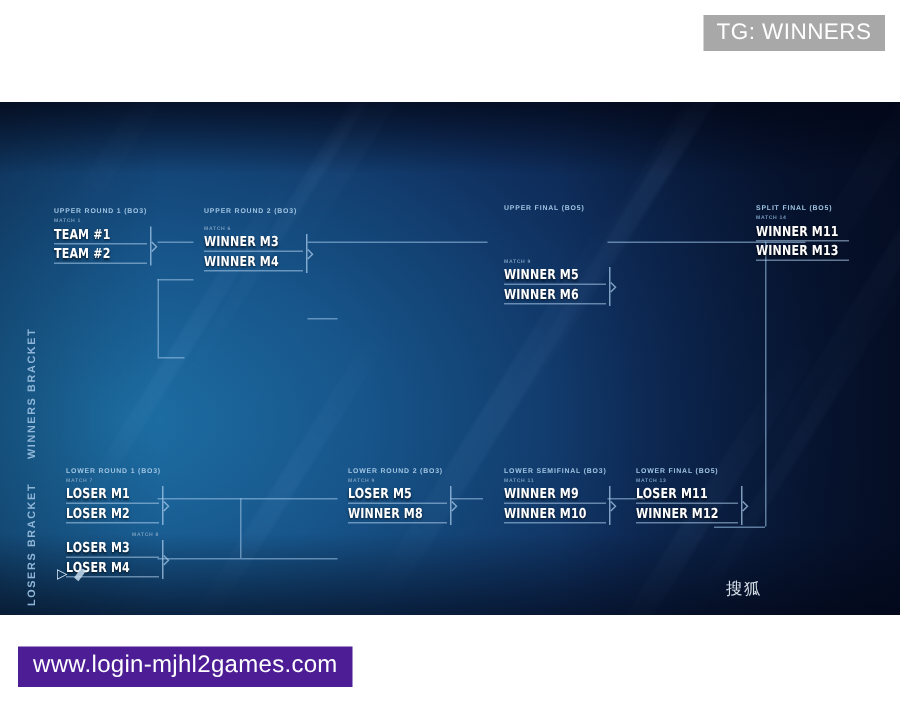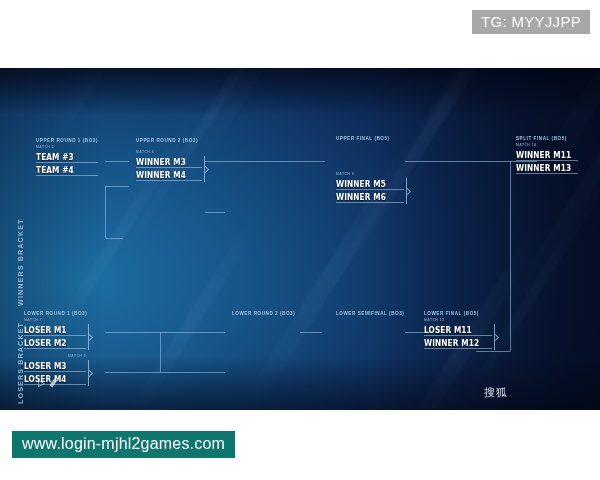--- a/index.html
+++ b/index.html
@@ -133,32 +133,32 @@
   .sohu {
     position:absolute; z-index:20;
     color:#e9f1f8; font-size:11px; letter-spacing:1px;
     font-family:Liberation Serif, serif;
     opacity:.92;
   }
 
   
   .url-watermark {
     position:absolute; left:12px; bottom:22px;
-    background:#0f766e; color:#ffffff;
+    background:#4c1d95; color:#ffffff;
     font-size:16px; letter-spacing:.2px;
     padding:4px 10px 5px 10px;
     z-index:60; white-space:nowrap;
   }
 </style>
 </head>
 <body>
 
 <div id="stage">
 
-  <div class="tg-watermark">TG: MYYJJPP</div>
+  <div class="tg-watermark">TG: WINNERS</div>
 
   <div class="poster">
 
     <div class="streaks">
       <span style="left:-40px; top:-60px;  width:340px; height:16px;"></span>
       <span style="left:20px;  top:10px;   width:420px; height:10px;"></span>
       <span style="left:120px; top:-40px;  width:300px; height:22px;"></span>
       <span style="left:250px; top:40px;   width:380px; height:12px;"></span>
       <span style="left:330px; top:-30px;  width:300px; height:18px;"></span>
       <span style="left:420px; top:90px;   width:360px; height:14px;"></span>
@@ -194,30 +194,31 @@
     <div class="conn hline" style="left:105px; top:264px; width:120px;"></div>
     <div class="conn hline" style="left:105px; top:304px; width:120px;"></div>
     <div class="conn vline" style="left:160px; top:264px; height:40px;"></div>
 
     <div class="conn hline" style="left:300px; top:264px; width:22px;"></div>
     <div class="conn hline" style="left:405px; top:264px; width:25px;"></div>
 
     <div class="col" style="left:36px; top:70px; width:62px;">
       <div class="round-head">UPPER ROUND 1 (BO3)</div>
 
-
-      <div class="match" style="position:relative;">
-        <div class="match-id">MATCH 2</div>
-        <div class="slot">
-          <span class="slot-name">TEAM #3</span>
-        </div>
-        <div class="slot">
-          <span class="slot-name">TEAM #4</span>
-        </div>
-      </div>
+      <div class="match" style="position:relative;">
+        <div class="match-id">MATCH 1</div>
+        <div class="slot">
+          <span class="slot-name">TEAM #1</span>
+        </div>
+        <div class="slot">
+          <span class="slot-name">TEAM #2</span>
+        </div>
+        <div class="pair-arrow" style="left:64px; top:6px; height:26px;"></div>
+      </div>
+
 
 
     </div>
 
     <div class="col" style="left:136px; top:70px; width:66px;">
       <div class="round-head">UPPER ROUND 2 (BO3)</div>
 
 
       <div class="match" style="position:relative; margin-top:7px;">
         <div class="match-id">MATCH 6</div>
@@ -239,35 +240,35 @@
         <div class="slot">
           <span class="slot-name">WINNER M5</span>
         </div>
         <div class="slot">
           <span class="slot-name">WINNER M6</span>
         </div>
         <div class="pair-arrow" style="left:70px; top:6px; height:26px;"></div>
       </div>
     </div>
 
-    <div class="col" style="left:516px; top:68px; width:62px;">
+    <div class="col" style="left:504px; top:68px; width:62px;">
       <div class="round-head">SPLIT FINAL (BO5)</div>
 
       <div class="match" style="position:relative;">
         <div class="match-id">MATCH 14</div>
         <div class="slot">
           <span class="slot-name">WINNER M11</span>
         </div>
         <div class="slot">
           <span class="slot-name">WINNER M13</span>
         </div>
       </div>
     </div>
 
-    <div class="col" style="left:24px; top:243px; width:62px;">
+    <div class="col" style="left:44px; top:243px; width:62px;">
       <div class="round-head">LOWER ROUND 1 (BO3)</div>
 
       <div class="match" style="position:relative;">
         <div class="match-id">MATCH 7</div>
         <div class="slot">
           <span class="slot-name">LOSER M1</span>
         </div>
         <div class="slot">
           <span class="slot-name">LOSER M2</span>
         </div>
@@ -287,26 +288,46 @@
     </div>
 
     <div class="logo-overlay" style="left:38px; top:310px;">
       <span class="lg1">▷</span>
       <span class="lg2"></span>
     </div>
 
     <div class="col" style="left:232px; top:243px; width:66px;">
       <div class="round-head">LOWER ROUND 2 (BO3)</div>
 
+      <div class="match" style="position:relative;">
+        <div class="match-id">MATCH 9</div>
+        <div class="slot">
+          <span class="slot-name">LOSER M5</span>
+        </div>
+        <div class="slot">
+          <span class="slot-name">WINNER M8</span>
+        </div>
+        <div class="pair-arrow" style="left:68px; top:6px; height:26px;"></div>
+      </div>
 
     </div>
 
     <div class="col" style="left:336px; top:243px; width:68px;">
       <div class="round-head">LOWER SEMIFINAL (BO3)</div>
 
+      <div class="match" style="position:relative;">
+        <div class="match-id">MATCH 11</div>
+        <div class="slot">
+          <span class="slot-name">WINNER M9</span>
+        </div>
+        <div class="slot">
+          <span class="slot-name">WINNER M10</span>
+        </div>
+        <div class="pair-arrow" style="left:70px; top:6px; height:26px;"></div>
+      </div>
     </div>
 
     <div class="col" style="left:424px; top:243px; width:68px;">
       <div class="round-head">LOWER FINAL (BO5)</div>
 
       <div class="match" style="position:relative;">
         <div class="match-id">MATCH 13</div>
         <div class="slot">
           <span class="slot-name">LOSER M11</span>
         </div>

